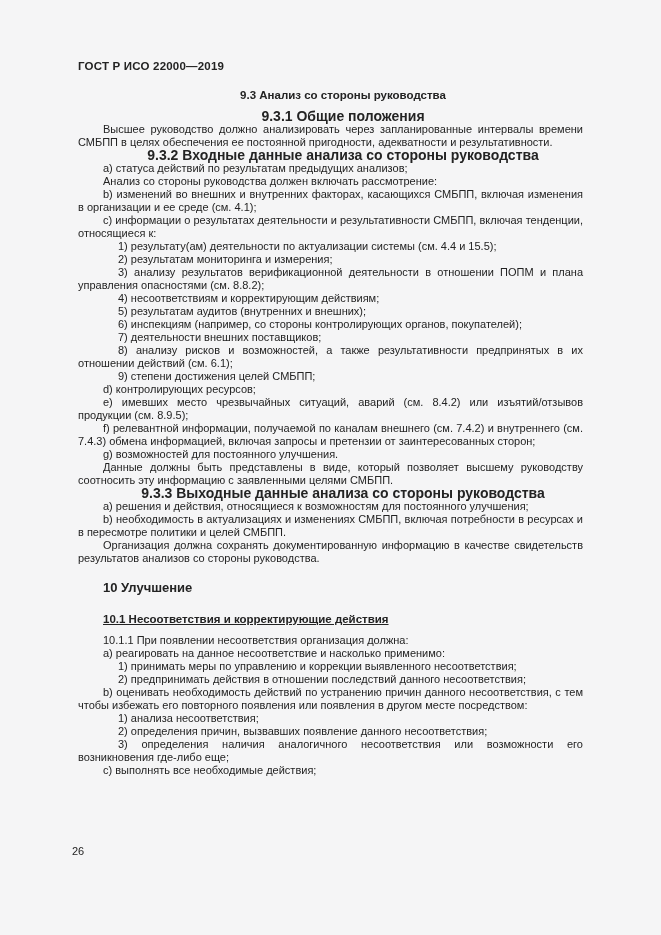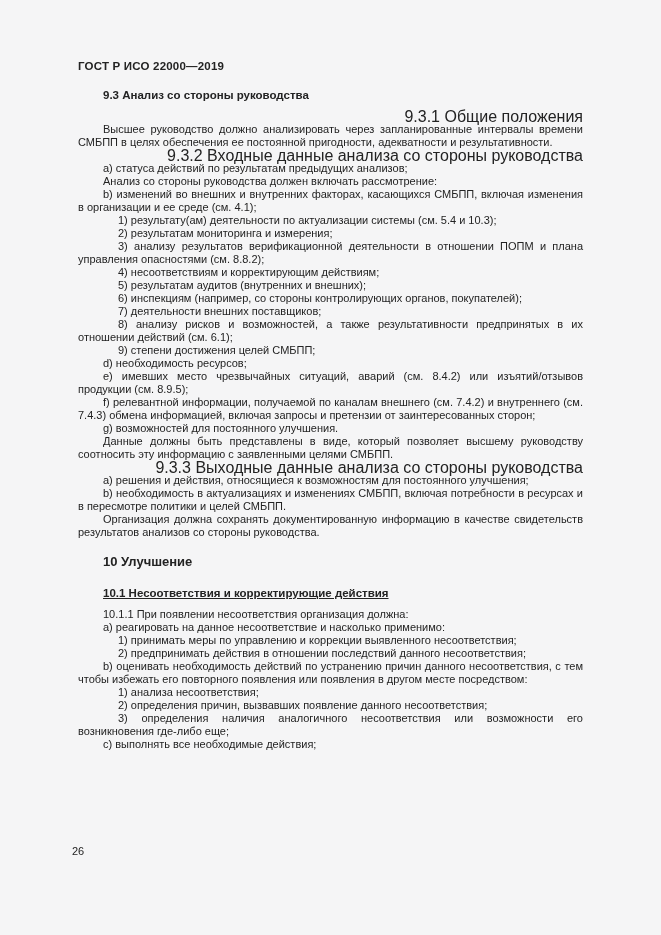--- a/index.html
+++ b/index.html
@@ -37,27 +37,27 @@
   .blk {
     margin: 0;
     font-size: 11px;
     line-height: 13px;
     text-align: justify;
     text-indent: 25px;
   }
   .blk-h2 {
     font-weight: bold;
     font-size: 11.5px;
-    text-align: left;
+    text-align: center;
     margin: 16px 0 8px 0;
   }
   .blk-h3 {
-    font-weight: normal;
-    font-size: 16px;
-    text-align: right;
+    font-weight: bold;
+    font-size: 14px;
+    text-align: center;
   }
   .blk-chapter {
     font-weight: bold;
     font-size: 13px;
     line-height: 17px;
     text-align: left;
     margin: 14px 0 17px 0;
   }
   .blk-h2b {
     font-weight: bold;
@@ -84,30 +84,31 @@
   <div class="running-header">ГОСТ Р ИСО  22000—2019</div>
 
   <div class="content">
       <p class="blk blk-h2">9.3 Анализ со стороны руководства</p>
       <p class="blk blk-h3">9.3.1 Общие положения</p>
       <p class="blk blk-p">Высшее руководство должно анализировать через запланированные интервалы времени СМБПП в целях обеспечения ее постоянной пригодности, адекватности и результативности.</p>
       <p class="blk blk-h3">9.3.2 Входные данные анализа со стороны руководства</p>
       <p class="blk blk-li">a) статуса действий по результатам предыдущих анализов;</p>
       <p class="blk blk-p">Анализ со стороны руководства должен включать рассмотрение:</p>
       <p class="blk blk-li">b) изменений во внешних и внутренних факторах, касающихся СМБПП, включая изменения в организации и ее среде (см. 4.1);</p>
-      <p class="blk blk-sub">1) результату(ам) деятельности по актуализации системы (см. 5.4 и 10.3);</p>
+      <p class="blk blk-li">c) информации о результатах деятельности и результативности СМБПП, включая тенденции, относящиеся к:</p>
+      <p class="blk blk-sub">1) результату(ам) деятельности по актуализации системы (см. 4.4 и 15.5);</p>
       <p class="blk blk-sub">2) результатам мониторинга и измерения;</p>
       <p class="blk blk-sub">3) анализу результатов верификационной деятельности в отношении ПОПМ и плана управления опасностями (см. 8.8.2);</p>
       <p class="blk blk-sub">4) несоответствиям и корректирующим действиям;</p>
       <p class="blk blk-sub">5) результатам аудитов (внутренних и внешних);</p>
       <p class="blk blk-sub">6) инспекциям (например, со стороны контролирующих органов, покупателей);</p>
       <p class="blk blk-sub">7) деятельности внешних поставщиков;</p>
       <p class="blk blk-sub">8) анализу рисков и возможностей, а также результативности предпринятых в их отношении действий (см. 6.1);</p>
       <p class="blk blk-sub">9) степени достижения целей СМБПП;</p>
-      <p class="blk blk-li">d) необходимость ресурсов;</p>
+      <p class="blk blk-li">d) контролирующих ресурсов;</p>
       <p class="blk blk-li">e) имевших место чрезвычайных ситуаций, аварий (см. 8.4.2) или изъятий/отзывов продукции (см. 8.9.5);</p>
       <p class="blk blk-li">f) релевантной информации, получаемой по каналам внешнего (см. 7.4.2) и внутреннего (см. 7.4.3) обмена информацией, включая запросы и претензии от заинтересованных сторон;</p>
       <p class="blk blk-li">g) возможностей для постоянного улучшения.</p>
       <p class="blk blk-p">Данные должны быть представлены в виде, который позволяет высшему руководству соотносить эту информацию с заявленными целями СМБПП.</p>
       <p class="blk blk-h3">9.3.3 Выходные данные анализа со стороны руководства</p>
       <p class="blk blk-li">a) решения и действия, относящиеся к возможностям для постоянного улучшения;</p>
       <p class="blk blk-li">b) необходимость в актуализациях и изменениях СМБПП, включая потребности в ресурсах и в пересмотре политики и целей СМБПП.</p>
       <p class="blk blk-p">Организация должна сохранять документированную информацию в качестве свидетельств результатов анализов со стороны руководства.</p>
       <p class="blk blk-chapter">10 Улучшение</p>
       <p class="blk blk-h2b">10.1 Несоответствия и корректирующие действия</p>

